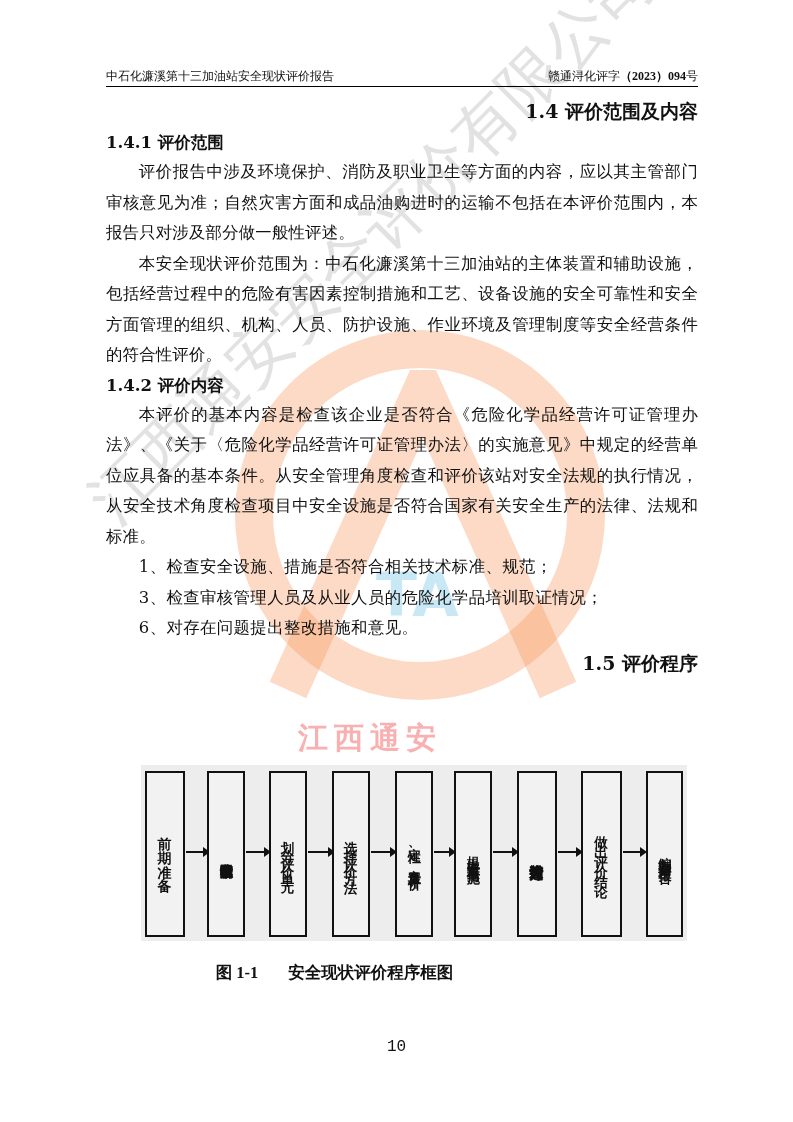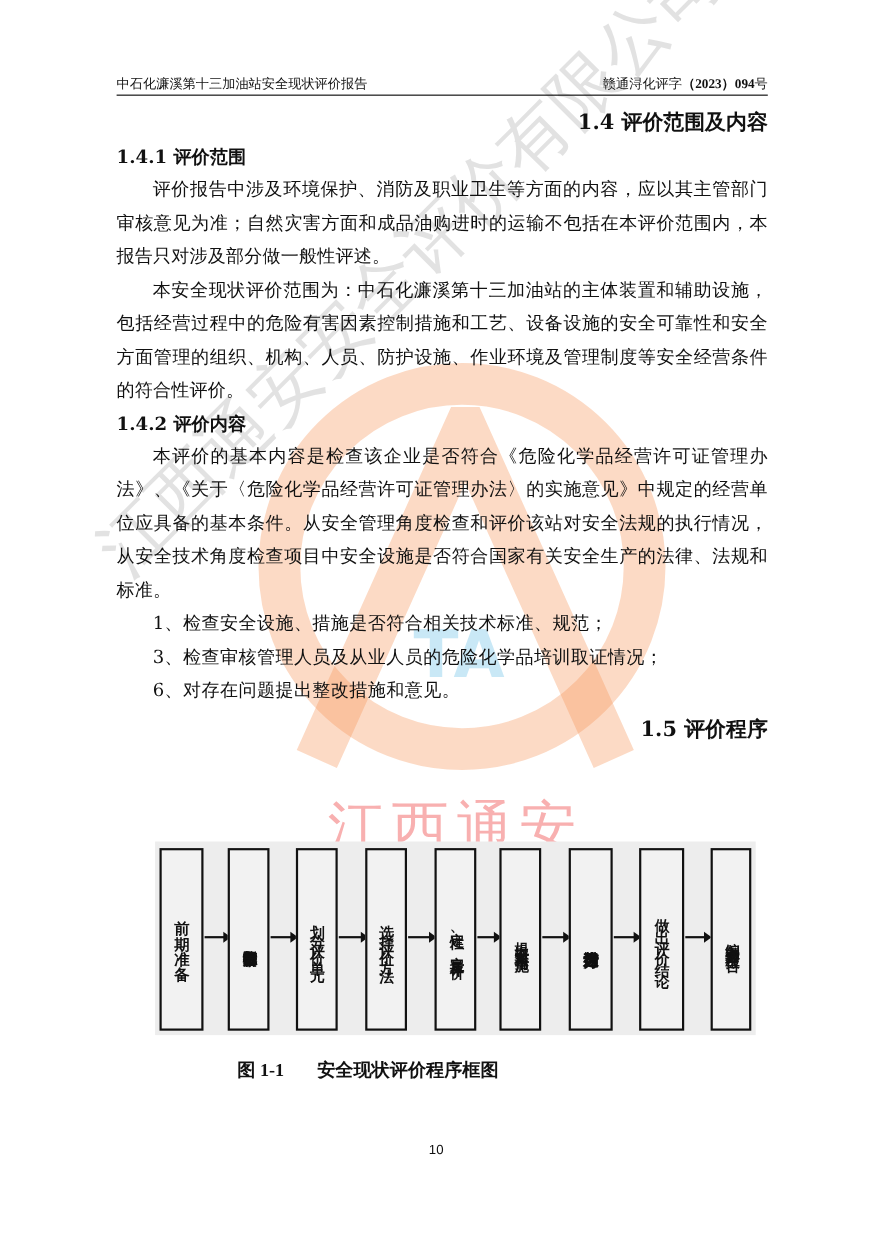--- a/index.html
+++ b/index.html
@@ -29,30 +29,30 @@
               font-family: "DejaVu Sans", sans-serif; color: #111; }
   .arrow { position: absolute; top: 86px; height: 2px; background: #111; }
   .arrow::after { content: ""; position: absolute; right: -2px; top: -4px;
                   border-left: 7px solid #111; border-top: 5px solid transparent;
                   border-bottom: 5px solid transparent; }
 
   .caption { position: absolute; top: 962px; left: 0; width: 669px; text-align: center;
              font-size: 16.5px; font-weight: bold; }
   .caption .num { font-family: "Liberation Serif", serif; margin-right: 30px; }
   .pagenum { position: absolute; top: 1038px; left: 0; width: 793px; text-align: center;
-             font-size: 12px; font-family: Liberation Sans, sans-serif; }
+             font-size: 16px; font-family: Liberation Mono, monospace; }
 
   .wm { position: absolute; pointer-events: none; }
   .wm-circle { left: 235px; top: 330px; width: 370px; height: 370px; border-radius: 50%;
                border: 38px solid rgba(245, 150, 90, 0.35); box-sizing: border-box; }
   .wm-a { left: 258px; top: 370px; width: 330px; height: 330px; }
   .wm-ta { left: 376px; top: 560px; font-size: 60px; font-weight: bold;
            color: rgba(100, 190, 230, 0.35); font-family: "DejaVu Sans", sans-serif; }
-  .wm-red { left: 298px; top: 718px; font-size: 52px; color: rgba(240, 80, 80, 0.45);
-            font-family: "DejaVu Sans", sans-serif; letter-spacing: 6px; }
+  .wm-red { left: 298px; top: 718px; font-size: 30px; color: rgba(240, 80, 80, 0.45);
+            font-family: "DejaVu Sans", sans-serif; letter-spacing: 6px; font-weight: bold; }
   .wm-gray { left: 70px; top: 480px; font-size: 64px; color: rgba(150,150,150,0.28);
              transform: rotate(-45deg); transform-origin: left top; white-space: nowrap;
              font-family: "DejaVu Sans", sans-serif; }
 </style>
 </head>
 <body>
 
 <div class="wm wm-circle"></div>
 <svg class="wm wm-a" viewBox="0 0 330 330">
   <path d="M30 320 L165 20 L300 320" fill="none" stroke="rgba(245,150,90,0.35)" stroke-width="40"></path>

